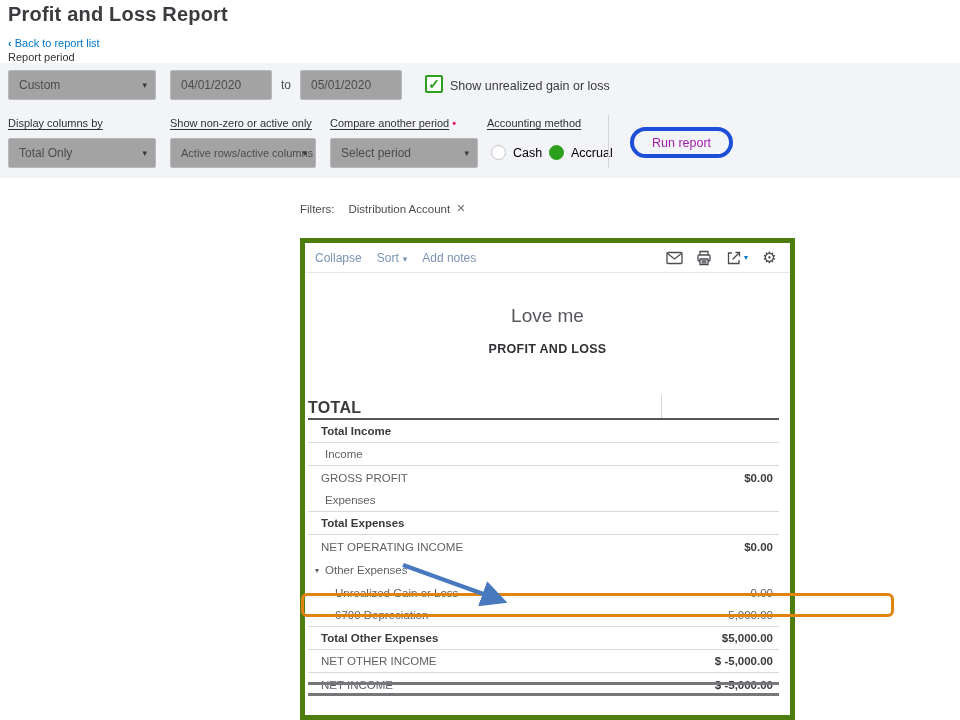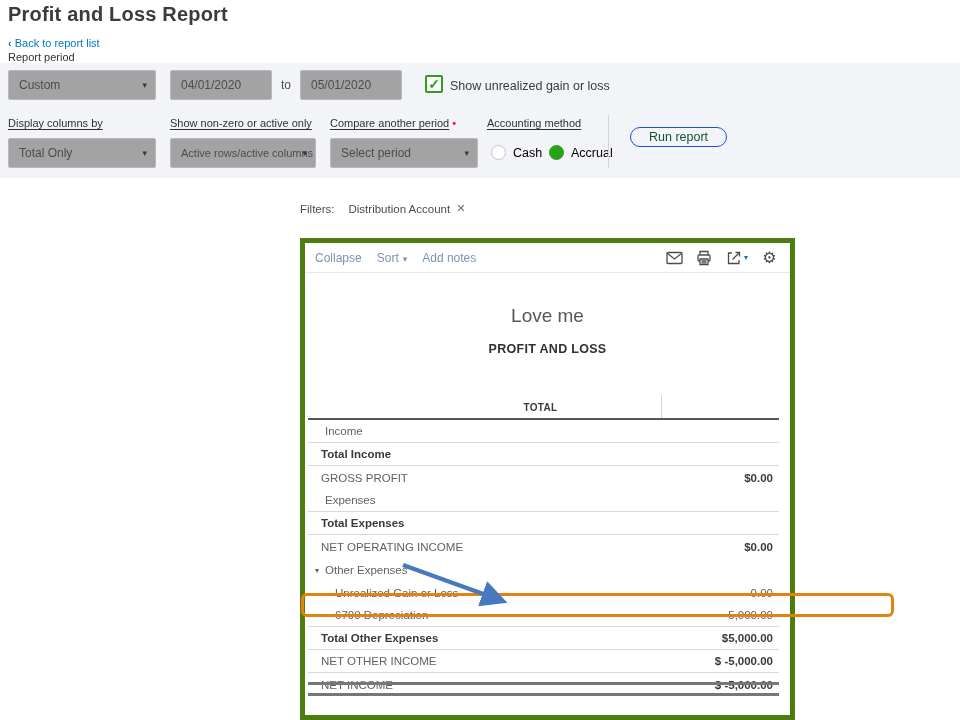--- a/index.html
+++ b/index.html
@@ -41,22 +41,22 @@
   .lbl-accounting { left:487px; top:117px; }
   .req-dot { color:#e31b5d; font-weight:bold; text-decoration:none; display:inline-block; margin-left:3px; font-size:11px; }
 
   
   .radio-row { position:absolute; display:flex; align-items:flex-end; font-size:12.5px; color:#000000; }
   .radio { width:15px; height:15px; border-radius:50%; background:#fff; border:1px solid #c1c4c9; margin-right:7px; cursor:pointer; flex:none; }
   .radio.selected { background:#2ca01c; border-color:#2ca01c; }
 
   .v-divider { left:608px; top:115px; width:1px; height:53px; background:#d4d6da; }
 
-  .run-btn { left:630px; top:127px; height:20px; padding:0 18px; border:1px solid #1d4ed8; border-radius:16px;
-    background:transparent; font-size:12.5px; color:#14532d; display:flex; align-items:center; cursor:pointer;
+  .run-btn { left:630px; top:127px; height:31px; padding:0 18px; border:4px solid #1d4ed8; border-radius:16px;
+    background:transparent; font-size:12.5px; color:#a21caf; display:flex; align-items:center; cursor:pointer;
     font-family:"Liberation Sans", sans-serif; }
 
   
   .filters-line { left:300px; top:202px; display:flex; align-items:center; font-size:11.5px; color:#4a4c50; }
   .filters-line .chip { margin-left:14px; color:#4a4c50; }
   .filters-line .x { margin-left:6px; color:#6b6e73; font-size:11px; cursor:pointer; }
 
   
   .panel { left:300px; top:238px; width:495px; height:482px; background:#fff; border:5px solid #4d7c0f; }
   .panel-toolbar { position:absolute; left:0; top:0; right:0; height:30px; border-bottom:1px solid #e4e6e9;
@@ -72,22 +72,22 @@
   .export-caret::after { content:"▾"; }
   .gear-icon { font-size:16px; color:#4a4c50; line-height:1; }
   .gear-icon::after { content:"⚙"; }
 
   .company-name { position:absolute; left:0; right:0; top:62px; text-align:center; font-size:19px; color:#55585d; }
   .report-title { position:absolute; left:0; right:0; top:99px; text-align:center; font-size:12.5px; font-weight:bold; color:#2e3033; letter-spacing:.3px; }
   .report-dates { position:absolute; left:0; right:0; top:117px; text-align:center; font-size:11px; color:#55585d; }
 
   .col-tick { position:absolute; left:356px; top:152px; width:1px; height:25px; background:#d3d5d8; }
   .tbl-header { position:absolute; left:3px; right:11px; top:154px; height:23px; border-bottom:2px solid #54565a;
-    display:flex; align-items:center; justify-content:center; padding-right:6px;
-    font-size:10px; font-weight:bold; color:#393a3d; letter-spacing:.3px; }
+    display:flex; align-items:center; justify-content:flex-start; padding-right:6px;
+    font-size:16px; font-weight:bold; color:#393a3d; letter-spacing:.3px; }
 
   .rows { position:absolute; left:3px; right:11px; top:177px; }
   .row { height:23px; display:flex; align-items:center; justify-content:space-between; padding-right:6px; position:relative; }
   .row.sep { border-bottom:1px solid #d7d9dc; }
   .row-label { font-size:11.5px; color:#5f6165; }
   .row-value { font-size:11.5px; color:#393a3d; font-weight:bold; }
   .row-value.plain { font-weight:normal; color:#5f6165; }
   .v-total .row-label { font-weight:bold; color:#393a3d; }
   .row-caret { display:none; position:absolute; left:7px; top:50%; transform:translateY(-50%); font-size:8px; color:#5f6165; cursor:pointer; }
   .row-caret::after { content:"▾"; }
@@ -200,28 +200,28 @@
 
   <div class="company-name">Love me</div>
   <div class="report-title">PROFIT AND LOSS</div>
 
   <div class="col-tick"></div>
   <div class="tbl-header">
     <span>TOTAL</span>
   </div>
 
   <div class="rows">
+      <div class="row v-total sep">
+
+    <span class="row-label" style="padding-left: 13px;">Total Income</span>
+    <span class="row-value"></span>
+  </div>
       <div class="row v-section sep">
 
     <span class="row-label" style="padding-left: 17px;">Income</span>
-    <span class="row-value"></span>
-  </div>
-      <div class="row v-total sep">
-
-    <span class="row-label" style="padding-left: 13px;">Total Income</span>
     <span class="row-value"></span>
   </div>
       <div class="row v-net">
 
     <span class="row-label" style="padding-left: 13px;">GROSS PROFIT</span>
     <span class="row-value">$0.00</span>
   </div>
       <div class="row v-section sep">
 
     <span class="row-label" style="padding-left: 17px;">Expenses</span>

